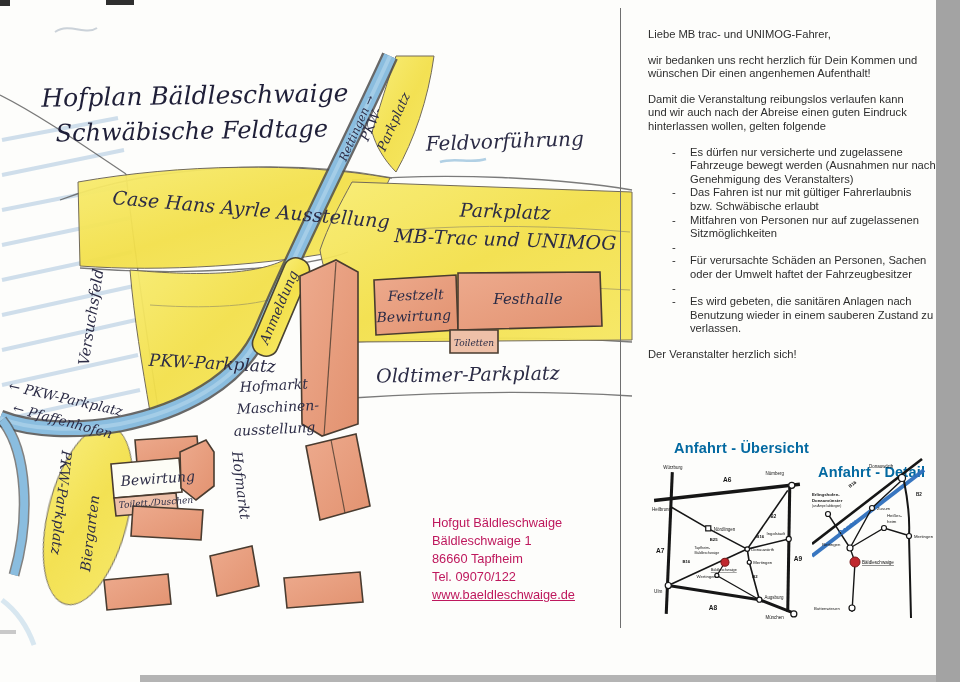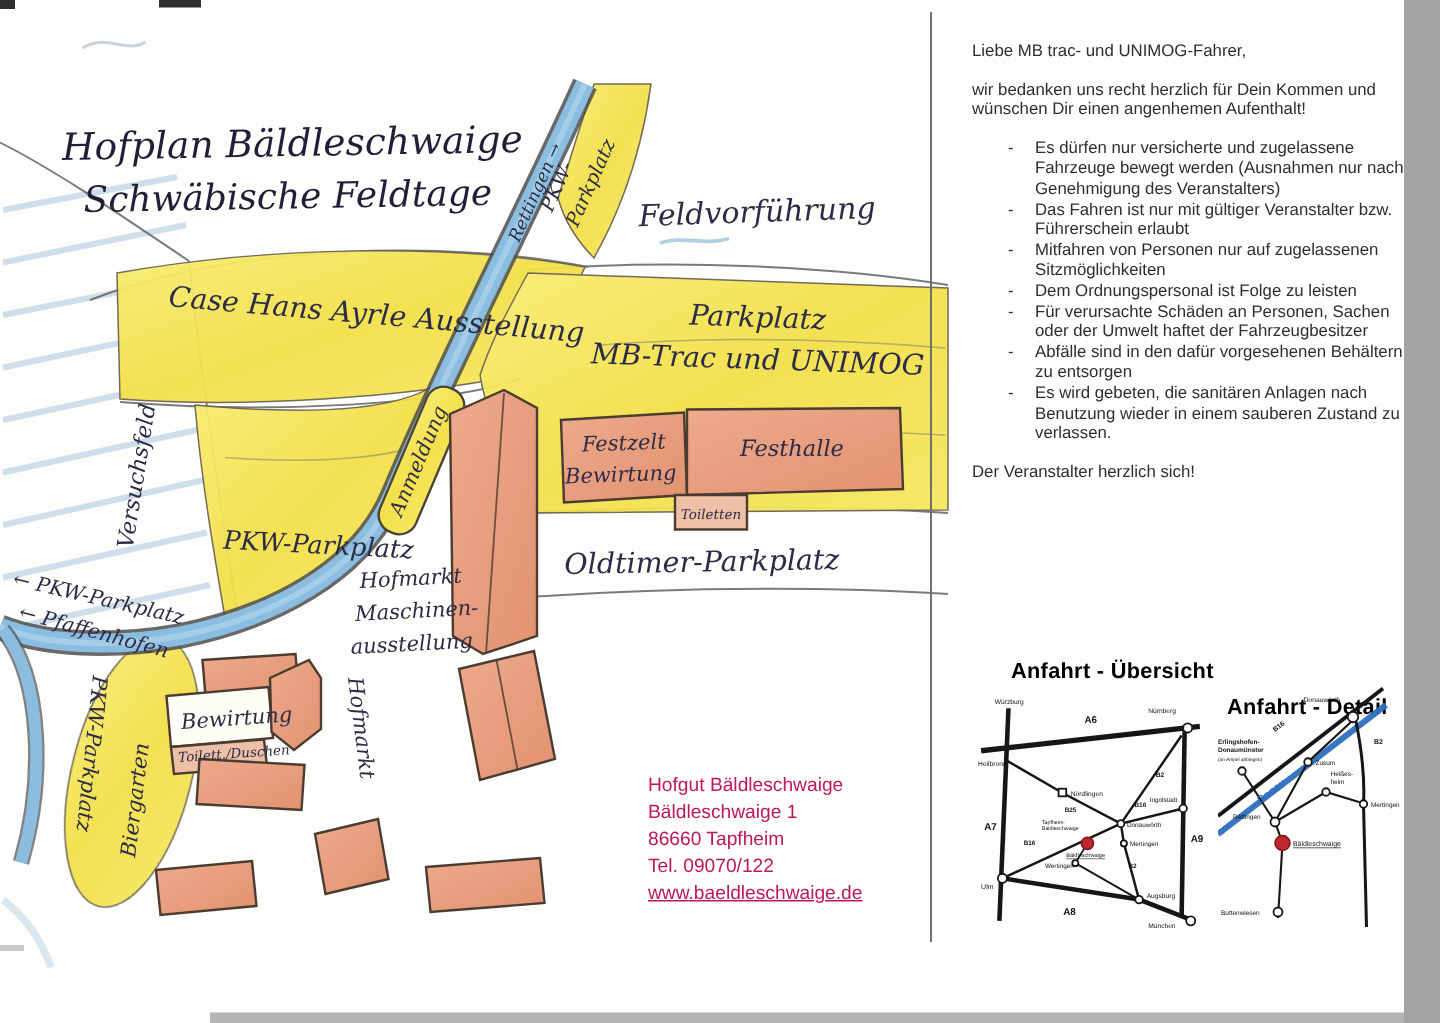--- a/index.html
+++ b/index.html
@@ -13,21 +13,21 @@
   .letter{position:absolute;left:648px;top:28px;width:288px;font-size:11.2px;line-height:13.6px;color:#2e2e2e;}
   .letter p{margin:0 14px 12px 0;}
   .bullets{margin:0 0 12px 0;}
   .bullet{display:flex;}
   .bullet .dash{flex:none;width:18px;margin-left:24px;}
   .bullet .btxt{flex:1;}
 
   .address{position:absolute;left:432px;top:514px;font-size:12.8px;line-height:18px;color:#be185d;}
   .address .site{text-decoration:underline;}
 
-  .map-title{position:absolute;font-size:14.5px;font-weight:bold;color:#000000;letter-spacing:.2px;}
+  .map-title{position:absolute;font-size:14.5px;font-weight:bold;color:#0369a1;letter-spacing:.2px;}
   #t-ueb{left:674px;top:440px;}
   #t-det{left:818px;top:464px;}
 
   svg{position:absolute;}
   #hofplan{left:0;top:0;}
   #map-ueb{left:652px;top:460px;}
   #map-det{left:812px;top:456px;}
 
   .hand{font-family:"DejaVu Serif",serif;font-style:italic;fill:#2c2c46;}
   .handb{font-family:"DejaVu Serif",serif;font-style:italic;fill:#1f1f38;}
@@ -158,44 +158,43 @@
   <div class="divider"></div>
   <div class="right-strip"></div>
   <div class="bottom-strip"></div>
   <div class="mark" style="left:0;top:0;width:10px;height:6px;"></div>
   <div class="mark" style="left:106px;top:0;width:28px;height:5px;"></div>
   <div class="mark" style="left:0;top:630px;width:16px;height:4px;background:#c9c9c9;"></div>
 
   <div class="letter">
     <p>Liebe MB trac- und UNIMOG-Fahrer,</p>
     <p>wir bedanken uns recht herzlich für Dein Kommen und wünschen Dir einen angenhemen Aufenthalt!</p>
+    <p>Damit die Veranstaltung reibungslos verlaufen kann und wir auch nach der Abreise einen guten Eindruck hinterlassen wollen, gelten folgende</p>
     <div class="bullets">
       <div class="bullet">
           <span class="dash">-</span>
           <span class="btxt">Es dürfen nur versicherte und zugelassene Fahrzeuge bewegt werden (Ausnahmen nur nach Genehmigung des Veranstalters)</span>
         </div>
       <div class="bullet">
           <span class="dash">-</span>
-          <span class="btxt">Das Fahren ist nur mit gültiger Veranstalter bzw. Führerschein erlaubt</span>
+          <span class="btxt">Das Fahren ist nur mit gültiger Fahrerlaubnis bzw. Schwäbische erlaubt</span>
         </div>
       <div class="bullet">
           <span class="dash">-</span>
           <span class="btxt">Mitfahren von Personen nur auf zugelassenen Sitzmöglichkeiten</span>
         </div>
       <div class="bullet">
           <span class="dash">-</span>
-          <span class="btxt">Dem Ordnungspersonal ist Folge zu leisten</span>
         </div>
       <div class="bullet">
           <span class="dash">-</span>
           <span class="btxt">Für verursachte Schäden an Personen, Sachen oder der Umwelt haftet der Fahrzeugbesitzer</span>
         </div>
       <div class="bullet">
           <span class="dash">-</span>
-          <span class="btxt">Abfälle sind in den dafür vorgesehenen Behältern zu entsorgen</span>
         </div>
       <div class="bullet">
           <span class="dash">-</span>
           <span class="btxt">Es wird gebeten, die sanitären Anlagen nach Benutzung wieder in einem sauberen Zustand zu verlassen.</span>
         </div>
     </div>
     <p>Der Veranstalter herzlich sich!</p>
   </div>
 
   <div class="address">

